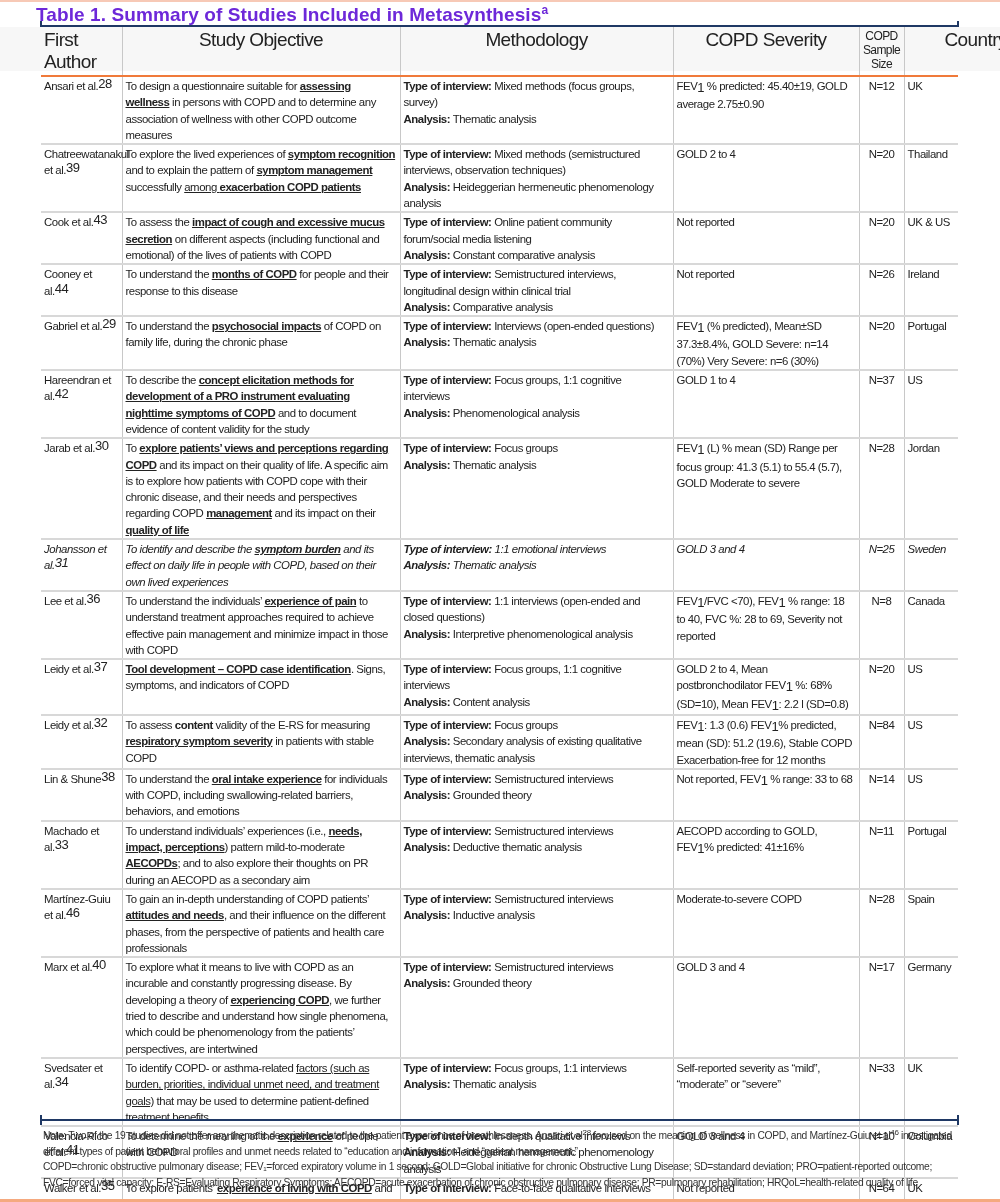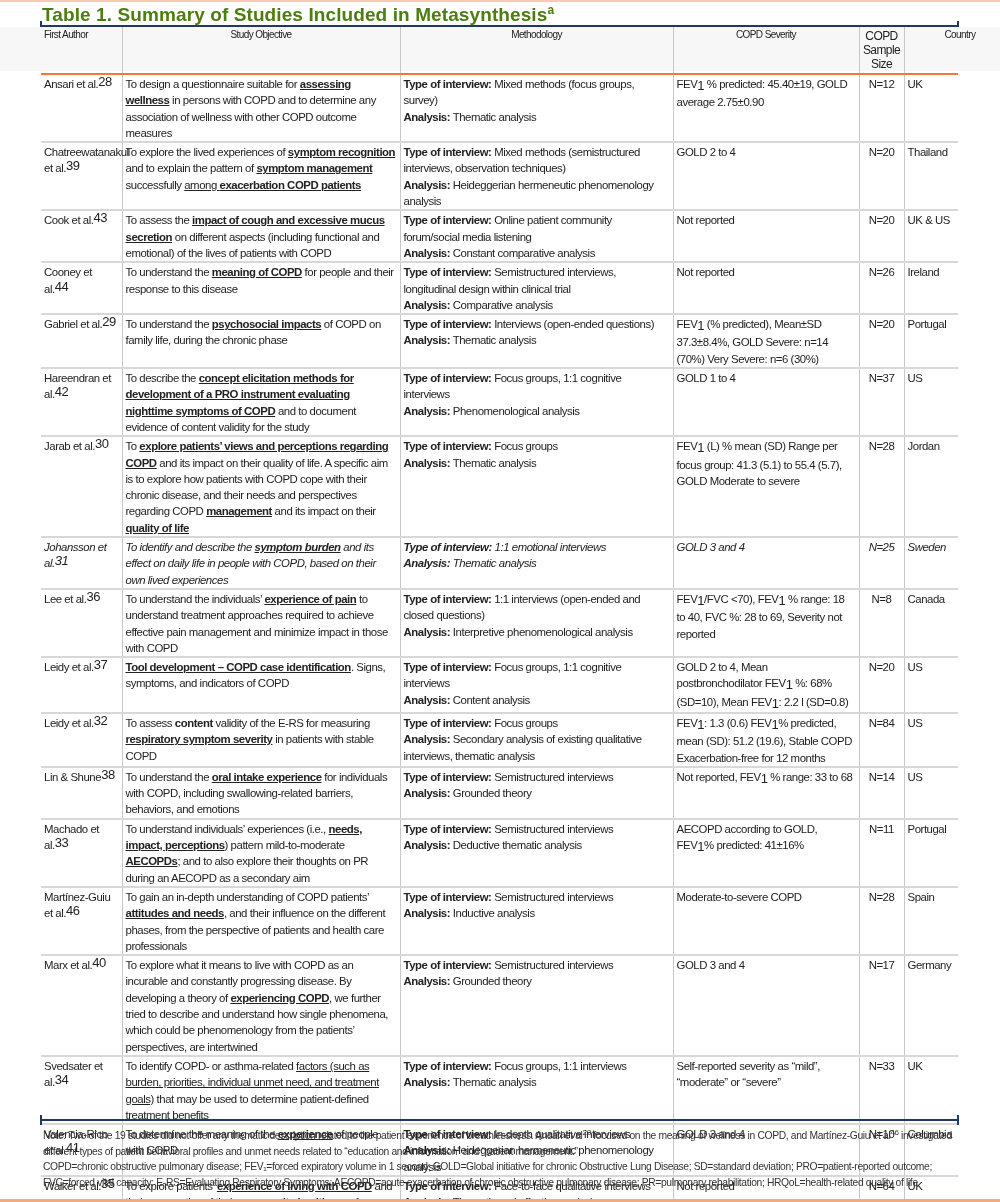--- a/index.html
+++ b/index.html
@@ -1,27 +1,27 @@
 <!DOCTYPE html>
 <html><head>
 <meta charset="utf-8">
 <style>
   html, body { margin:0; padding:0; background:#fff; }
   body { width:1000px; height:1202px; position:relative; overflow:hidden; font-family:"Liberation Sans", sans-serif; color:#222; }
   .topband { position:absolute; left:0; top:0; width:1000px; height:2px; background:#f7c9b6; }
   .bottomband { position:absolute; left:0; top:1199px; width:1000px; height:3px; background:#f5a97f; }
-  .title { position:absolute; left:42px; top:3px; font-weight:bold; font-size:19px; color:#4d7c0f; letter-spacing:0.1px; white-space:nowrap; }
+  .title { position:absolute; left:36px; top:3px; font-weight:bold; font-size:19px; color:#6d28d9; letter-spacing:0.1px; white-space:nowrap; }
   .title sup { font-size:12px; }
   .navyline { position:absolute; left:41px; width:917px; height:2px; background:#1f3864; }
   .navyline::before, .navyline::after { content:""; position:absolute; top:-4px; width:2px; height:10px; background:#1f3864; }
   .navyline::before { left:-1px; }
   .navyline::after { right:-1px; }
   .headbg { position:absolute; left:0; top:27px; width:1000px; height:44px; background:#f7f7f7; }
   table { position:absolute; left:41px; top:27px; width:917px; border-collapse:collapse; table-layout:fixed; font-family:"Liberation Sans Narrow","Liberation Sans", sans-serif; }
-  th { font-weight:normal; font-size:10px; color:#222; vertical-align:top; padding:2px 3px; border-right:1px solid #c8c8c8; height:40px; letter-spacing:-0.6px; }
+  th { font-weight:normal; font-size:19px; color:#222; vertical-align:top; padding:2px 3px; border-right:1px solid #c8c8c8; height:40px; letter-spacing:-0.6px; }
   th:last-child { border-right:none;padding-left:40px; }
   thead tr { border-bottom:2px solid #f07a3a; }
   td { font-size:11.4px; line-height:16.3px; vertical-align:top; padding:1px 3px 0 3px; border-right:1px solid #c8c8c8; letter-spacing:-0.45px; color:#222; }
   td:last-child { border-right:none; }
   tbody tr { border-bottom:2px solid #d8d8d8; }
   tbody tr:last-child { border-bottom:none; }
   td.author { white-space:normal; }
   td.author sup { font-size:13px; vertical-align:top; position:relative; top:-2px; }
   td.n { text-align:center; }
   .hl { font-weight:bold; text-decoration:underline; }
@@ -79,21 +79,21 @@
       <tr style="height: 49px;">
         <td class="author"><span>Cook et al.</span><sup>43</sup></td>
         <td><span>To assess the </span><span class="hl">impact of cough and excessive mucus secretion</span><span> on different aspects (including functional and emotional) of the lives of patients with COPD</span></td>
         <td><span class="b">Type of interview:</span> <span>Online patient community forum/social media listening</span><br><span class="b">Analysis:</span> <span>Constant comparative analysis</span></td>
         <td>Not reported</td>
         <td class="n">N=20</td>
         <td>UK &amp; US</td>
       </tr>
       <tr style="height: 49px; margin-left: 6px;">
         <td class="author"><span>Cooney et al.</span><sup>44</sup></td>
-        <td><span>To understand the </span><span class="hl">meaning of COPD</span><span> for people and their response to this disease</span></td>
+        <td><span>To understand the </span><span class="hl">months of COPD</span><span> for people and their response to this disease</span></td>
         <td><span class="b">Type of interview:</span> <span>Semistructured interviews, longitudinal design within clinical trial</span><br><span class="b">Analysis:</span> <span>Comparative analysis</span></td>
         <td>Not reported</td>
         <td class="n">N=26</td>
         <td>Ireland</td>
       </tr>
       <tr style="height: 49px;">
         <td class="author"><span>Gabriel et al.</span><sup>29</sup></td>
         <td><span>To understand the </span><span class="hl">psychosocial impacts</span><span> of COPD on family life, during the chronic phase</span></td>
         <td><span class="b">Type of interview:</span> <span>Interviews (open-ended questions)</span><br><span class="b">Analysis:</span> <span>Thematic analysis</span></td>
         <td>FEV<span class="sub">1</span> (% predicted), Mean±SD 37.3±8.4%, GOLD Severe: n=14 (70%) Very Severe: n=6 (30%)</td>

